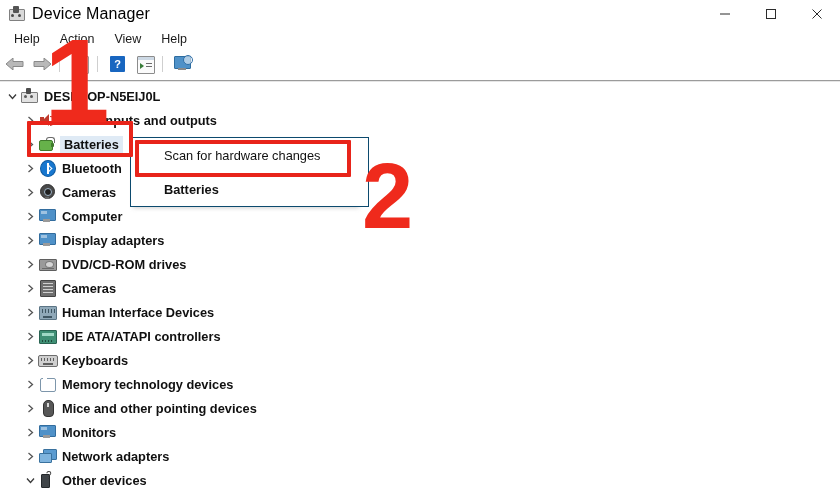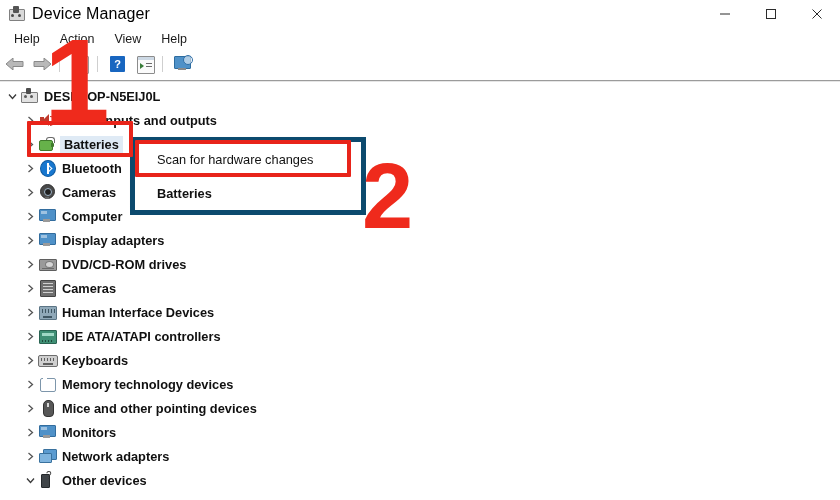--- a/index.html
+++ b/index.html
@@ -208,21 +208,21 @@
   .ic-other .q{position:absolute;left:5px;top:-1px;font-size:10px;color:#3b3b3b;
     font-family:"Liberation Sans",sans-serif;line-height:10px;}
 
   
   .ctxshadow{
     position:absolute;left:133px;top:140px;width:226px;height:68px;
     background:rgba(120,120,120,.35);filter:blur(2px);
   }
   .ctxmenu{
     position:absolute;left:130px;top:137px;width:226px;height:68px;
-    background:#ffffff;border:5px solid #0c4a6e;
+    background:#ffffff;border:1px solid #0c4a6e;padding-left:11px;
   }
   .ctxitem{
     height:34px;display:flex;align-items:center;padding-left:22px;
     font-size:12.8px;color:#111;
   }
   .ctxitem.bold{font-weight:bold;}
 
   
   .ann-rect{position:absolute;border:4px solid #e8241a;border-radius:1px;}
   .rect-batteries{left:27px;top:121px;width:98px;height:28px;}

